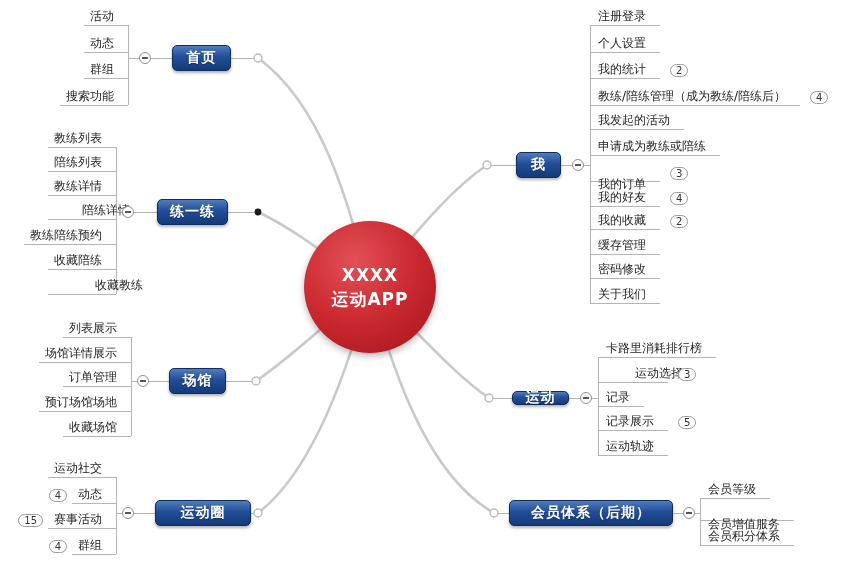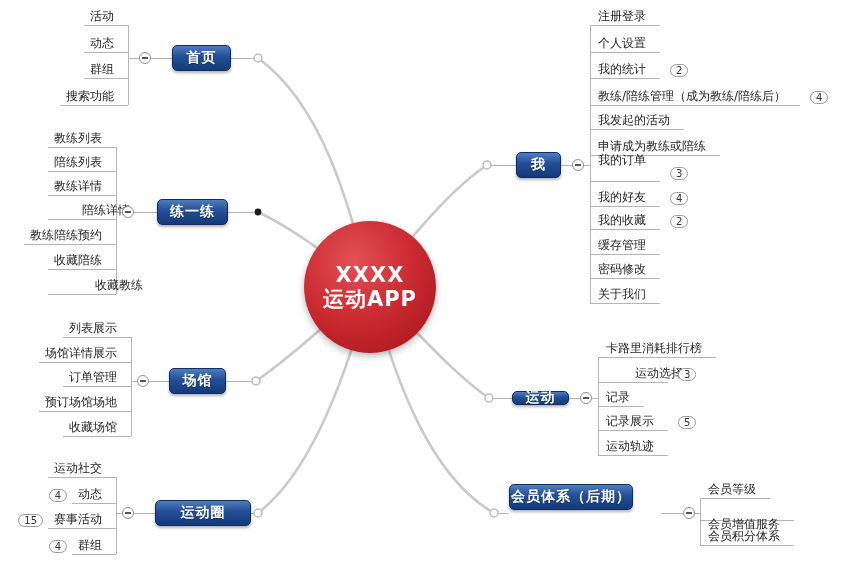--- a/index.html
+++ b/index.html
@@ -10,21 +10,21 @@
   .curve { fill:none; stroke:#c9c9c9; stroke-width:2.6; stroke-linecap:round; }
   .wire  { stroke:#b5b5b5; stroke-width:1; fill:none; shape-rendering:crispEdges; }
   .dot-ring  { fill:#fafafa; stroke:#bdbdbd; stroke-width:1.5; }
   .dot-black { fill:#1c1c1c; stroke:none; }
   .node { position:absolute; z-index:3; display:flex; align-items:center; justify-content:center;
           color:#fff; font-size:14px; font-weight:bold; letter-spacing:1px; white-space:nowrap;
           background:linear-gradient(180deg,#507dbb 0%,#24509a 42%,#143a78 100%);
           border:1px solid #0f2d5e; border-radius:5px; box-shadow:0 2px 3px rgba(0,0,0,.30);
           text-shadow:0 1px 1px rgba(0,0,0,.35); cursor:pointer; }
   #center-node { position:absolute; z-index:3; display:flex; flex-direction:column; align-items:center;
-          justify-content:center; border-radius:50%; color:#fff; font-weight:bold; font-size:21px;
+          justify-content:center; border-radius:50%; color:#fff; font-weight:bold; font-size:17px;
           line-height:24px; text-align:center; letter-spacing:1px; cursor:pointer;
           background:radial-gradient(circle at 38% 30%, #e25056 0%, #cb2a31 48%, #a3131a 100%);
           box-shadow:0 3px 7px rgba(0,0,0,.28); }
   .leaf { position:absolute; z-index:2; height:16px; line-height:16px; font-size:12px; color:#1f1f1f;
           white-space:nowrap; cursor:default; }
   .minus { position:absolute; z-index:4; width:12px; height:12px; border-radius:50%; background:#fff;
           border:1px solid #8f8f8f; display:flex; align-items:center; justify-content:center; cursor:pointer; }
   .minus-bar { width:6px; height:2px; background:#555; display:block; }
   .badge { position:absolute; z-index:2; height:13px; line-height:11px; font-size:10px; color:#333;
           background:#fff; border:1px solid #999; border-radius:7px; padding:0 5px; white-space:nowrap; }
@@ -168,21 +168,21 @@
       <span class="minus-bar"></span>
     </div>
     <span class="leaf" style="top: 8px; left: 598px;">注册登录</span>
     <span class="leaf" style="top: 35px; left: 598px;">个人设置</span>
     <span class="leaf" style="top: 61px; left: 598px;">我的统计</span>
     <span class="badge" style="top: 64px; left: 670px;">2</span>
     <span class="leaf" style="top: 88px; left: 598px;">教练/陪练管理（成为教练/陪练后）</span>
     <span class="badge" style="top: 91px; left: 810px;">4</span>
     <span class="leaf" style="top: 112px; left: 598px;">我发起的活动</span>
     <span class="leaf" style="top: 138px; left: 598px;">申请成为教练或陪练</span>
-    <span class="leaf" style="top: 152px; left: 598px;">我的订单</span>
+    <span class="leaf" style="top: 176px; left: 598px;">我的订单</span>
     <span class="badge" style="top: 167px; left: 670px;">3</span>
     <span class="leaf" style="top: 189px; left: 598px;">我的好友</span>
     <span class="badge" style="top: 192px; left: 670px;">4</span>
     <span class="leaf" style="top: 212px; left: 598px;">我的收藏</span>
     <span class="badge" style="top: 215px; left: 670px;">2</span>
     <span class="leaf" style="top: 237px; left: 598px;">缓存管理</span>
     <span class="leaf" style="top: 261px; left: 598px;">密码修改</span>
     <span class="leaf" style="top: 286px; left: 598px;">关于我们</span>
     <div class="node" style="left: 512px; top: 391px; width: 57px; height: 14px;">
       <span>运动</span>
@@ -190,21 +190,21 @@
     <div class="minus" style="left: 580px; top: 392px;">
       <span class="minus-bar"></span>
     </div>
     <span class="leaf" style="top: 340px; left: 606px;">卡路里消耗排行榜</span>
     <span class="leaf" style="top: 365px; left: 606px; margin-left: 29px;">运动选择</span>
     <span class="badge" style="top: 368px; left: 678px;">3</span>
     <span class="leaf" style="top: 389px; left: 606px;">记录</span>
     <span class="leaf" style="top: 413px; left: 606px;">记录展示</span>
     <span class="badge" style="top: 416px; left: 678px;">5</span>
     <span class="leaf" style="top: 438px; left: 606px;">运动轨迹</span>
-    <div class="node" style="left: 509px; top: 484px; width: 124px; height: 26px;">
+    <div class="node" style="left: 509px; top: 500px; width: 164px; height: 26px;">
       <span>会员体系（后期）</span>
     </div>
     <div class="minus" style="left: 683px; top: 507px;">
       <span class="minus-bar"></span>
     </div>
     <span class="leaf" style="top: 481px; left: 708px;">会员等级</span>
     <span class="leaf" style="top: 503px; left: 708px; margin-top: 13px;">会员增值服务</span>
     <span class="leaf" style="top: 528px; left: 708px;">会员积分体系</span>
   </div>
 

